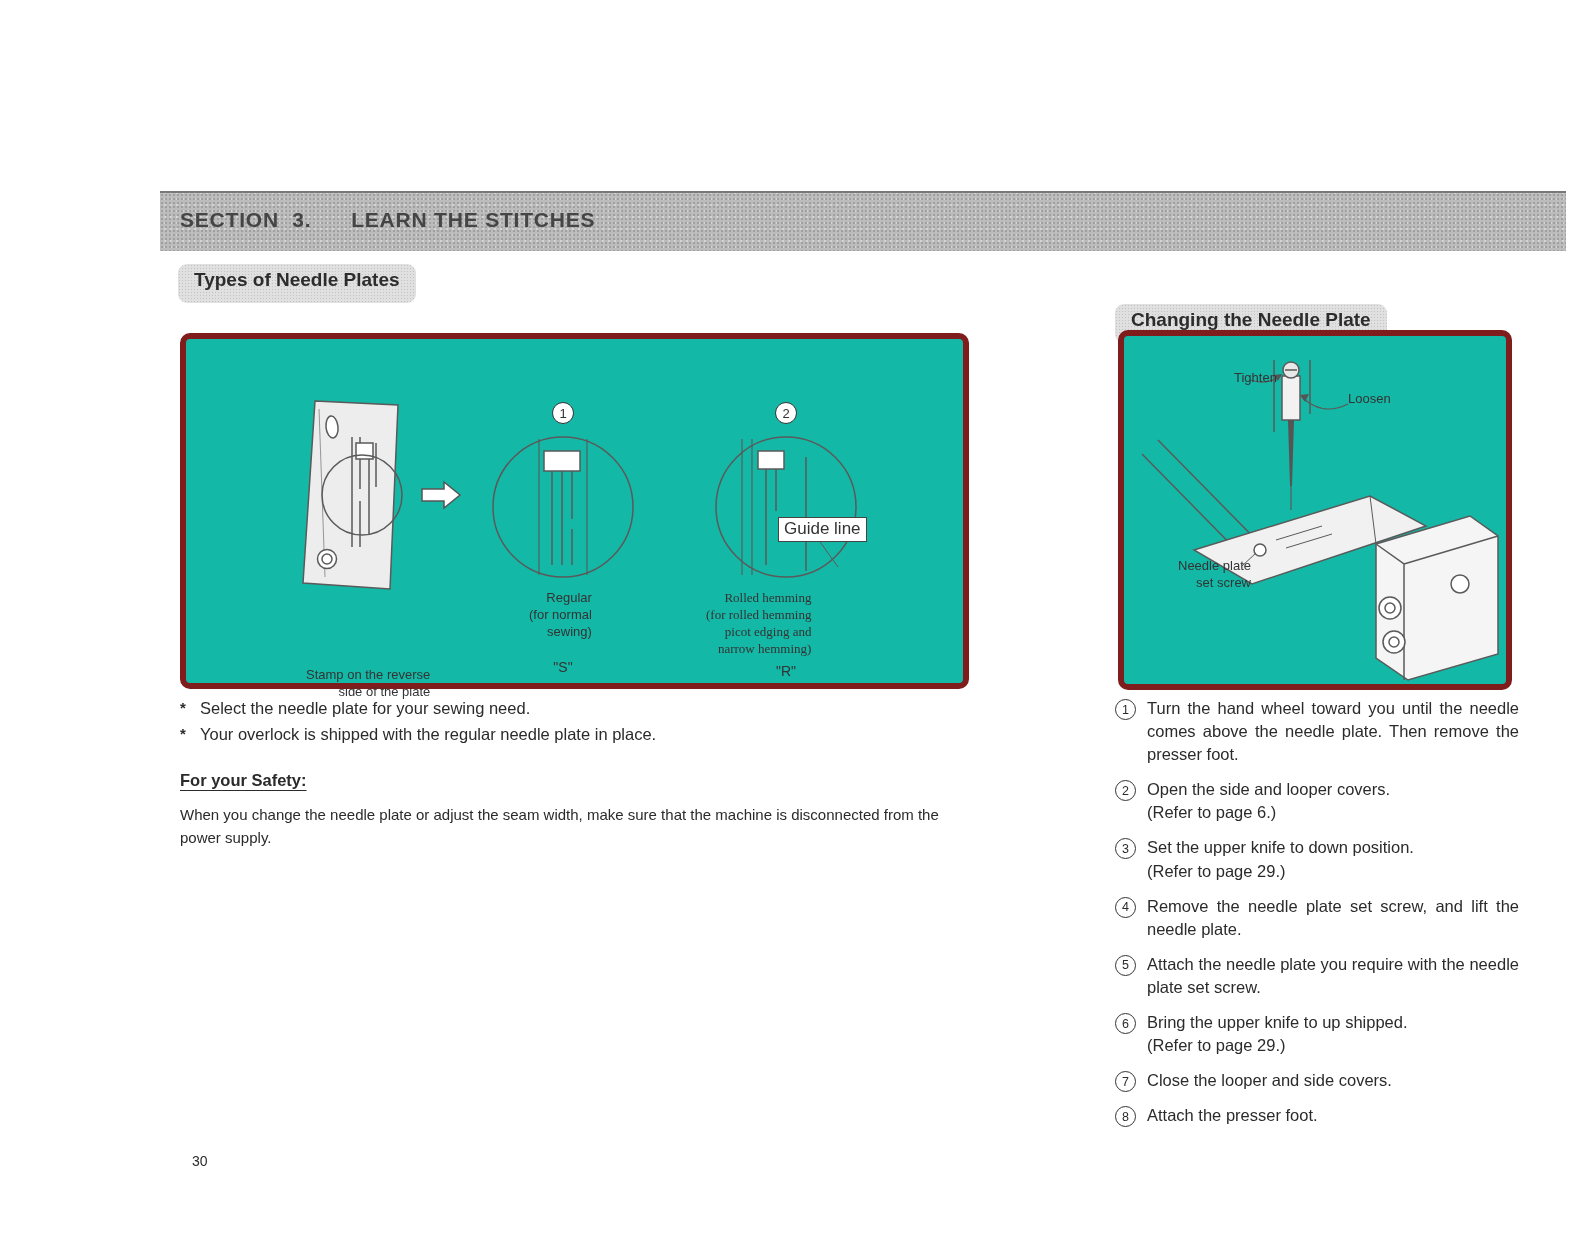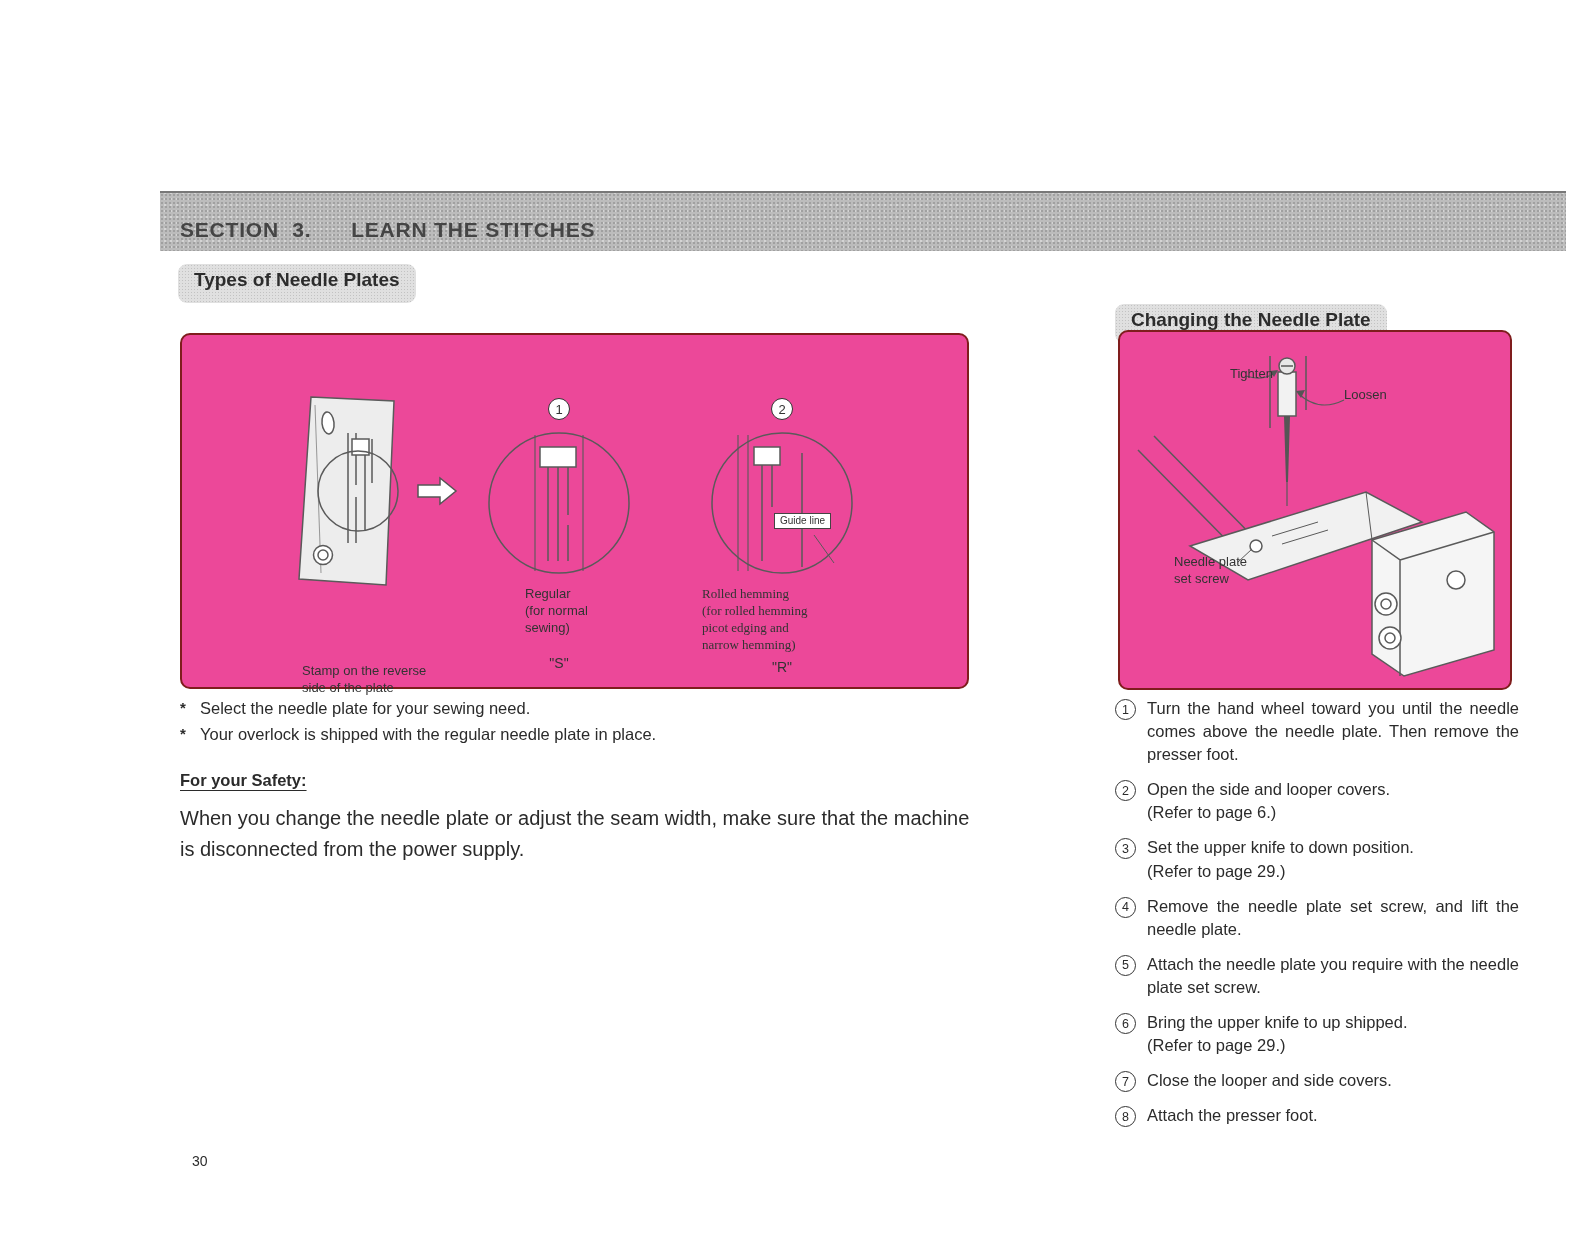--- a/index.html
+++ b/index.html
@@ -8,52 +8,52 @@
     position:relative; width:1584px; height:1244px; background:#ffffff;
     font-family:"Liberation Sans", sans-serif; color:#2b2b2b; overflow:hidden;
   }
   .section-bar {
     position:absolute; left:160px; top:191px; width:1406px; height:60px;
     background-color:#bcbcbc;
     background-image: radial-gradient(#a0a0a0 0.8px, transparent 0.9px),
                       radial-gradient(#d4d4d4 0.8px, transparent 0.9px);
     background-size:4px 4px, 6px 6px; background-position:0 0, 2px 3px;
     border-top:2px solid #787878;
-    display:flex; align-items:flex-end; padding:0 0 9px 20px;
+    display:flex; align-items:flex-end; padding:0 0 19px 20px;
   }
   .section-title { font-size:21px; font-weight:bold; color:#454545; letter-spacing:0.8px; white-space:pre; }
   .chip {
     position:absolute; padding:5px 16px 12px; border-radius:9px;
     background-color:#e0e0e0;
     background-image: radial-gradient(#c2c2c2 0.8px, transparent 0.9px);
     background-size:3px 3px;
     font-size:19px; font-weight:bold; color:#2c2c2c;
   }
   .chip-left { left:178px; top:264px; }
   .chip-right { left:1115px; top:264px;margin-top:40px; }
-  .figure-box { position:absolute; border:2px solid #7f1d1d; border-radius:10px; background:#ec4899; }
+  .figure-box { position:absolute; border:6px solid #7f1d1d; border-radius:10px; background:#14b8a6;text-align:right; }
   .figure-left  { left:180px;  top:333px; width:789px; height:356px; }
   .figure-right { left:1118px; top:330px; width:394px; height:360px; }
   .fig-svg { position:absolute; left:0; top:0; }
   .fig-label { position:absolute; font-size:13px; color:#333; line-height:1.32; white-space:pre-line; }
   .code-label { position:absolute; font-size:14px; color:#333; transform:translateX(-50%); }
   .callout {
     position:absolute; width:22px; height:22px; border:1.5px solid #333; border-radius:50%;
     font-size:13px; color:#333; display:flex; align-items:center; justify-content:center;
     transform:translate(-50%,-50%); background:#fff;
   }
-  .guide-box { position:absolute; border:1px solid #444; background:#fff; padding:1px 5px 2px; font-size:10px; color:#333; }
+  .guide-box { position:absolute; border:1px solid #444; background:#fff; padding:1px 5px 2px; font-size:17px; color:#333; }
   .notes { position:absolute; left:180px; top:699px; width:820px; }
   .note { display:flex; gap:12px; font-size:16.5px; margin-bottom:7px; color:#2b2b2b; }
   .note-star { font-weight:bold; font-size:15px; padding-top:0px; width:8px; }
   .safety-heading {
     position:absolute; left:180px; top:771px; font-size:16.5px; font-weight:bold;
     text-decoration:underline; text-underline-offset:4px; color:#2b2b2b;
   }
-  .safety-text { position:absolute; left:180px; top:803px; width:795px; font-size:20px; line-height:1.55; color:#2b2b2b; }
+  .safety-text { position:absolute; left:180px; top:803px; width:795px; font-size:15px; line-height:1.55; color:#2b2b2b; }
   .steps { position:absolute; left:1115px; top:697px; width:404px; list-style:none; }
   .step { display:grid; grid-template-columns:30px 1fr; column-gap:2px; margin-bottom:12px; }
   .step-num {
     width:21px; height:21px; border:1.5px solid #333; border-radius:50%;
     font-size:12.5px; display:flex; align-items:center; justify-content:center; margin-top:2px; color:#2b2b2b;
   }
   .step-text { font-size:16.5px; line-height:1.4; text-align:justify; color:#2b2b2b; }
   .step-ref { display:block; text-align:left; }
   .page-number { position:absolute; left:192px; top:1153px; font-size:14px; color:#2b2b2b; }
   .ln { stroke:#5a5a5a; stroke-width:1.5; fill:none; }

